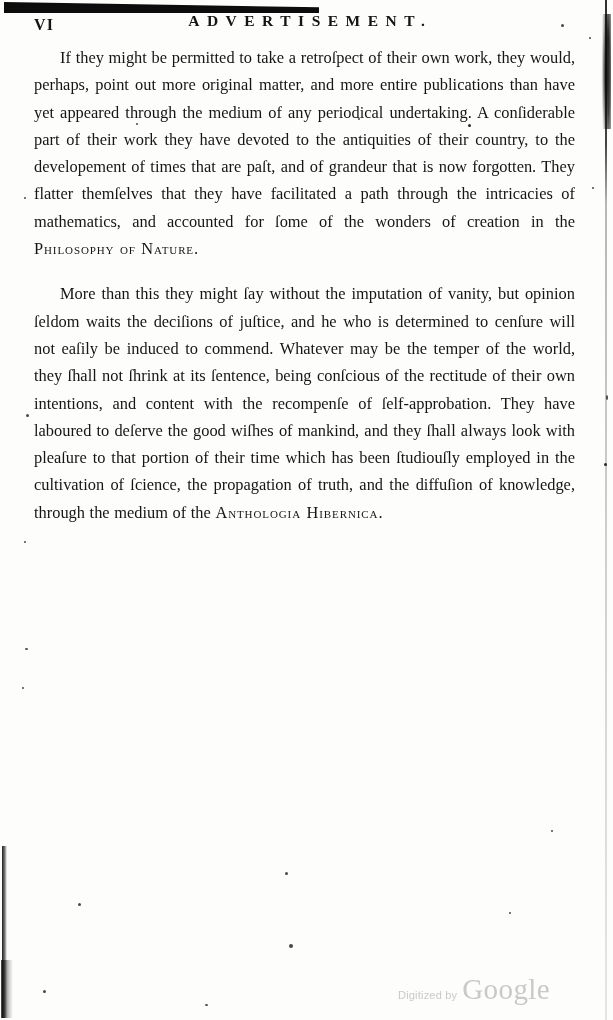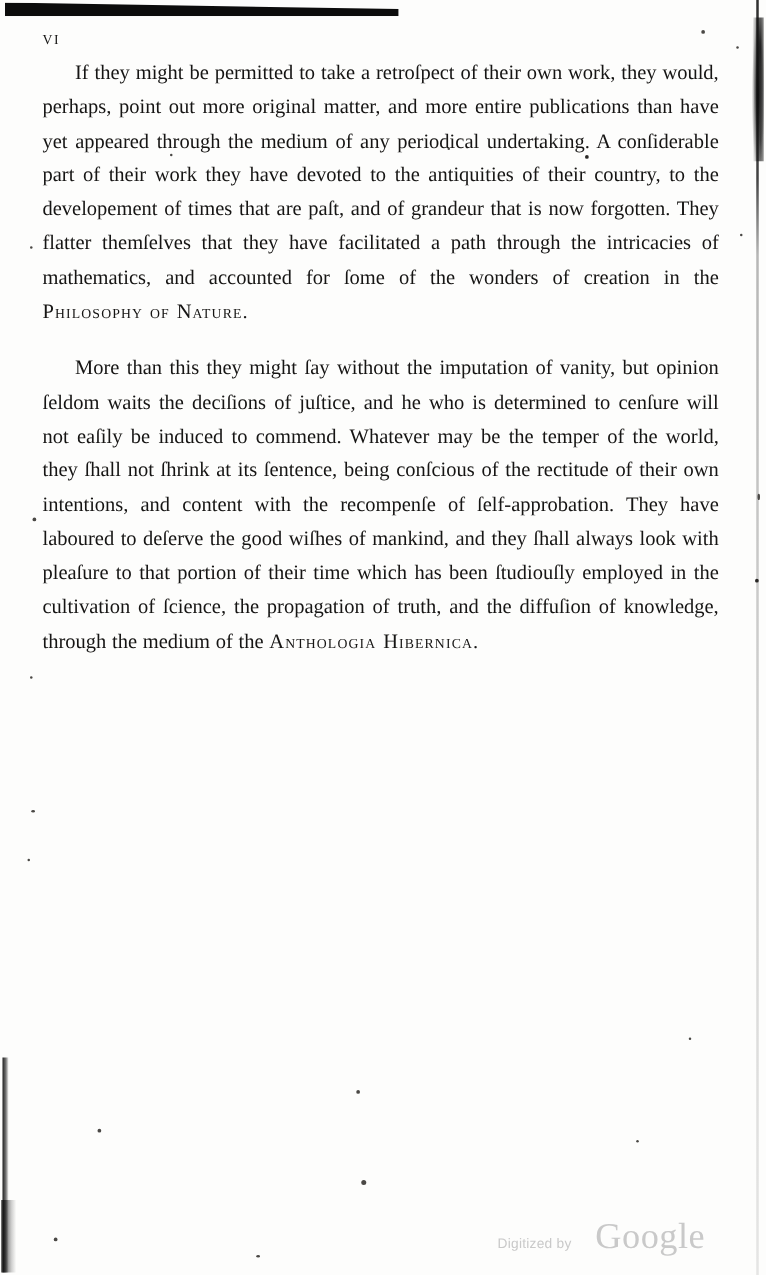--- a/index.html
+++ b/index.html
@@ -61,23 +61,23 @@
   .speck.lg { background: #2a2826; }
 
   
   #running-head {
     position: absolute;
     left: 34px; right: 34px; top: 12px;
     height: 24px;
   }
   #folio {
     position: absolute;
-    left: 0; top: 14px;
-    font-weight: normal;
-    font-size: 11px;
+    left: 0; top: 4px;
+    font-weight: bold;
+    font-size: 16px;
     letter-spacing: 1.2px;
   }
   #head-title {
     position: absolute;
     left: 0; right: 0; top: 0;
     text-align: center;
     font-weight: bold;
     font-size: 15.5px;
     letter-spacing: 7.5px;
     text-indent: 7.5px;
@@ -111,21 +111,21 @@
     left: 398px; top: 975px;
     display: flex;
     align-items: baseline;
     color: #c9c9c9;
     user-select: none;
   }
   #wm-prefix {
     font-family: "Liberation Sans", sans-serif;
     font-size: 11px;
     letter-spacing: .2px;
-    margin-right: 19px;
+    margin-right: 5px;
   }
   #wm-brand {
     font-family: "Liberation Serif", "DejaVu Serif", serif;
     font-size: 29px;
     letter-spacing: .4px;
     line-height: 1;
   }
 </style>
 </head>
 <body>
@@ -154,20 +154,21 @@
   <div class="speck" style="left:289px;top:944px;width:4px;height:4px;"></div>
   <div class="speck" style="left:78px;top:903px;width:3px;height:3px;"></div>
   <div class="speck" style="left:43px;top:990px;width:3px;height:3px;"></div>
   <div class="speck" style="left:205px;top:1004px;width:3px;height:2px;"></div>
   <div class="speck" style="left:509px;top:912px;width:2px;height:2px;"></div>
   <div class="speck" style="left:551px;top:830px;width:2px;height:2px;"></div>
   <div class="speck" style="left:358px;top:118px;width:2px;height:2px;"></div>
 
   <div id="running-head">
     <div id="folio">VI</div>
+    <div id="head-title">ADVERTISEMENT.</div>
   </div>
 
   <div id="body-text">
 
 
     <p class="para">
       <span>If they might be permitted to take a retroſpect of their own work, they would, perhaps, point out more original matter, and more entire publications than have yet appeared through the medium of any periodical undertaking. A conſiderable part of their work they have devoted to the antiquities of their country, to the developement of times that are paſt, and of grandeur that is now forgotten. They flatter themſelves that they have facilitated a path through the intricacies of mathematics, and accounted for ſome of the wonders of creation in the </span><span class="sc">Philosophy of Nature</span><span>.</span>
     </p>
 
 

